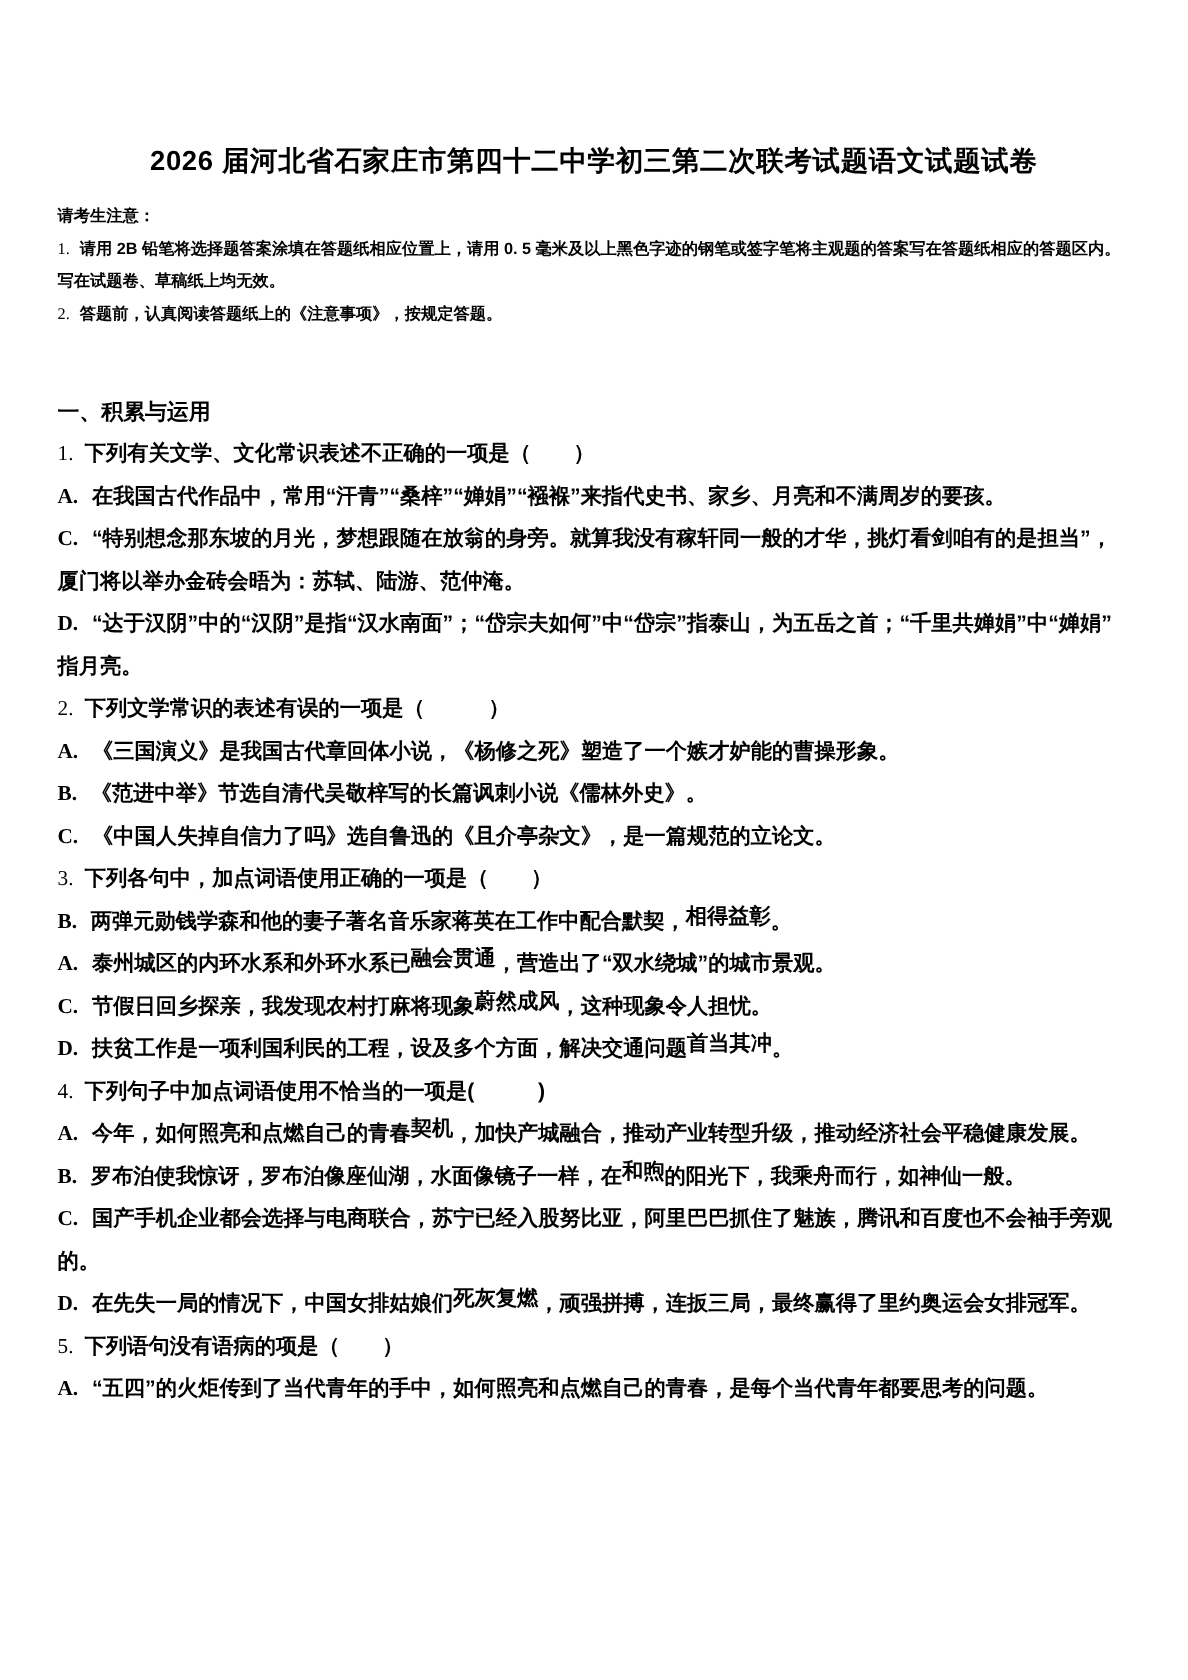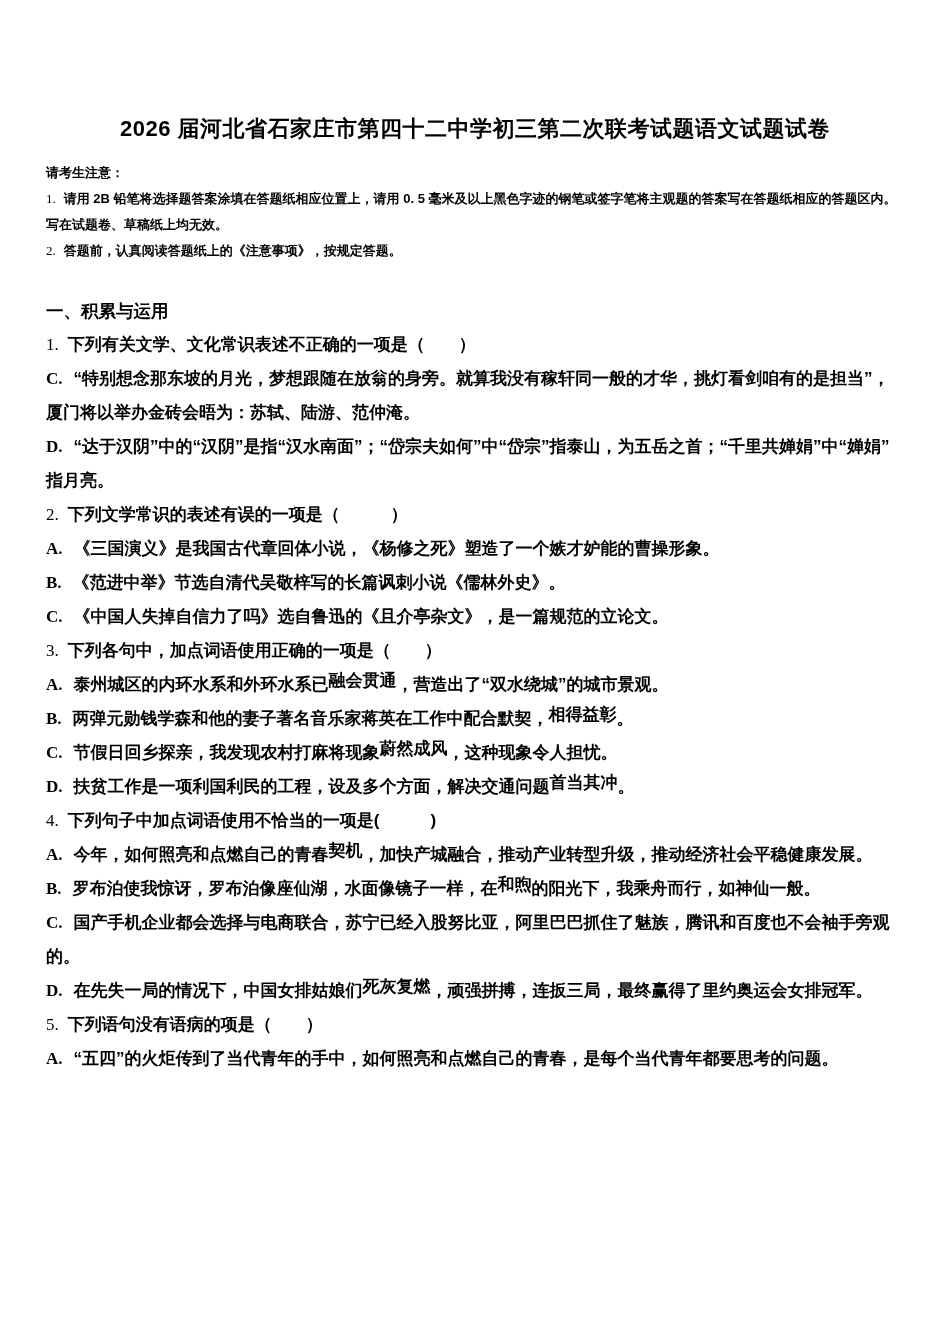--- a/index.html
+++ b/index.html
@@ -37,21 +37,21 @@
   }
   .notice-heading {
     font-weight: 700;
   }
   .serif-num {
     font-family: "Liberation Serif", "DejaVu Serif", serif;
     font-weight: 400;
     margin-right: 8px;
   }
   .section-heading {
-    margin-top: 34px;
+    margin-top: 52px;
     font-size: 17.5px;
     font-weight: 700;
     line-height: 26px;
   }
   .questions {
     margin-top: 4px;
   }
   .questions p {
     margin: 0;
     font-size: 17px;
@@ -88,33 +88,34 @@
         <p><span class="serif-num">1.</span><span>请用 2B 铅笔将选择题答案涂填在答题纸相应位置上，请用 0. 5 毫米及以上黑色字迹的钢笔或签字笔将主观题的答案写在答题纸相应的答题区内。写在试题卷、草稿纸上均无效。</span></p>
         <p><span class="serif-num">2.</span><span>答题前，认真阅读答题纸上的《注意事项》，按规定答题。</span></p>
       </div>
   </div>
 
   <div class="section-heading">一、积累与运用</div>
 
   <div class="questions">
       <div class="question">
         <p class="stem"><span class="qnum">1.</span><span>下列有关文学、文化常识表述不正确的一项是（　　）</span></p>
+        <p class="option"><span class="opt-label">A.</span><span>在我国古代作品中，常用“汗青”“桑梓”“婵娟”“襁褓”来指代史书、家乡、月亮和不满周岁的要孩。</span></p>
         <p class="option"><span class="opt-label">C.</span><span>“特别想念那东坡的月光，梦想跟随在放翁的身旁。就算我没有稼轩同一般的才华，挑灯看剑咱有的是担当”，厦门将以举办金砖会晤为：苏轼、陆游、范仲淹。</span></p>
         <p class="option"><span class="opt-label">D.</span><span>“达于汉阴”中的“汉阴”是指“汉水南面”；“岱宗夫如何”中“岱宗”指泰山，为五岳之首；“千里共婵娟”中“婵娟”指月亮。</span></p>
       </div>
       <div class="question">
         <p class="stem"><span class="qnum">2.</span><span>下列文学常识的表述有误的一项是（　　　）</span></p>
         <p class="option"><span class="opt-label">A.</span><span>《三国演义》是我国古代章回体小说，《杨修之死》塑造了一个嫉才妒能的曹操形象。</span></p>
         <p class="option"><span class="opt-label">B.</span><span>《范进中举》节选自清代吴敬梓写的长篇讽刺小说《儒林外史》。</span></p>
         <p class="option"><span class="opt-label">C.</span><span>《中国人失掉自信力了吗》选自鲁迅的《且介亭杂文》，是一篇规范的立论文。</span></p>
       </div>
       <div class="question">
         <p class="stem"><span class="qnum">3.</span><span>下列各句中，加点词语使用正确的一项是（　　）</span></p>
+        <p class="option"><span class="opt-label">B.</span><span>两弹元勋钱学森和他的妻子著名音乐家蒋英在工作中配合默契，</span><span class="em-raised">相得益彰</span><span>。</span></p>
         <p class="option"><span class="opt-label">A.</span><span>泰州城区的内环水系和外环水系已</span><span class="em-raised">融会贯通</span><span>，营造出了“双水绕城”的城市景观。</span></p>
-        <p class="option"><span class="opt-label">B.</span><span>两弹元勋钱学森和他的妻子著名音乐家蒋英在工作中配合默契，</span><span class="em-raised">相得益彰</span><span>。</span></p>
         <p class="option"><span class="opt-label">C.</span><span>节假日回乡探亲，我发现农村打麻将现象</span><span class="em-raised">蔚然成风</span><span>，这种现象令人担忧。</span></p>
         <p class="option"><span class="opt-label">D.</span><span>扶贫工作是一项利国利民的工程，设及多个方面，解决交通问题</span><span class="em-raised">首当其冲</span><span>。</span></p>
       </div>
       <div class="question">
         <p class="stem"><span class="qnum">4.</span><span>下列句子中加点词语使用不恰当的一项是(　　　)</span></p>
         <p class="option"><span class="opt-label">A.</span><span>今年，如何照亮和点燃自己的青春</span><span class="em-raised">契机</span><span>，加快产城融合，推动产业转型升级，推动经济社会平稳健康发展。</span></p>
         <p class="option"><span class="opt-label">B.</span><span>罗布泊使我惊讶，罗布泊像座仙湖，水面像镜子一样，在</span><span class="em-raised">和煦</span><span>的阳光下，我乘舟而行，如神仙一般。</span></p>
         <p class="option"><span class="opt-label">C.</span><span>国产手机企业都会选择与电商联合，苏宁已经入股努比亚，阿里巴巴抓住了魅族，腾讯和百度也不会袖手旁观的。</span></p>
         <p class="option"><span class="opt-label">D.</span><span>在先失一局的情况下，中国女排姑娘们</span><span class="em-raised">死灰复燃</span><span>，顽强拼搏，连扳三局，最终赢得了里约奥运会女排冠军。</span></p>
       </div>

